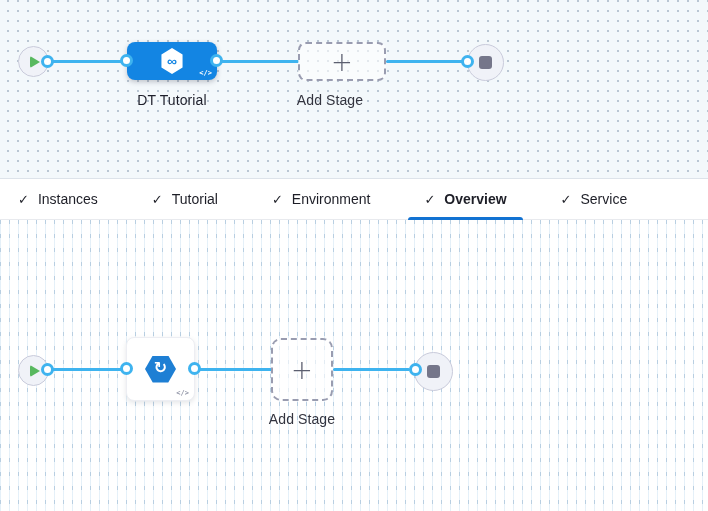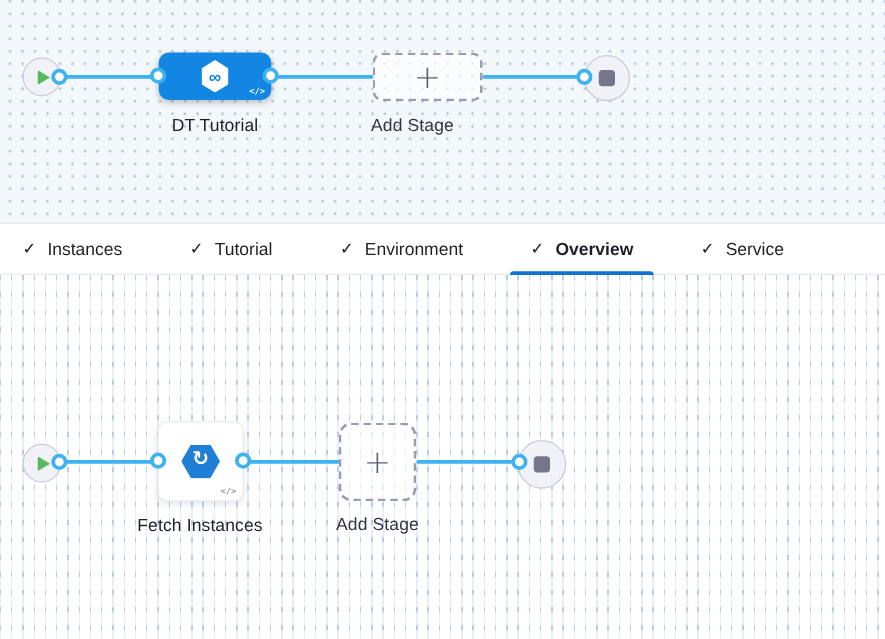--- a/index.html
+++ b/index.html
@@ -202,17 +202,16 @@
 
     <div class="terminal" style="left:414px; top:132px; width:39px; height:39px;">
       <div class="stop-sq"></div>
     </div>
 
     <div class="dot" style="left:41px; top:143px;"></div>
     <div class="dot" style="left:120px; top:142px;"></div>
     <div class="dot" style="left:188px; top:142px;"></div>
     <div class="dot" style="left:409px; top:143px;"></div>
 
-    <div class="node-label" style="left:95px; top:192px; width:130px;">Fetch Instances</div>
     <div class="node-label" style="left:257px; top:191px; width:90px; color:#33343f;">Add Stage</div>
   </div>
 
 </div>
 
 </body></html>

